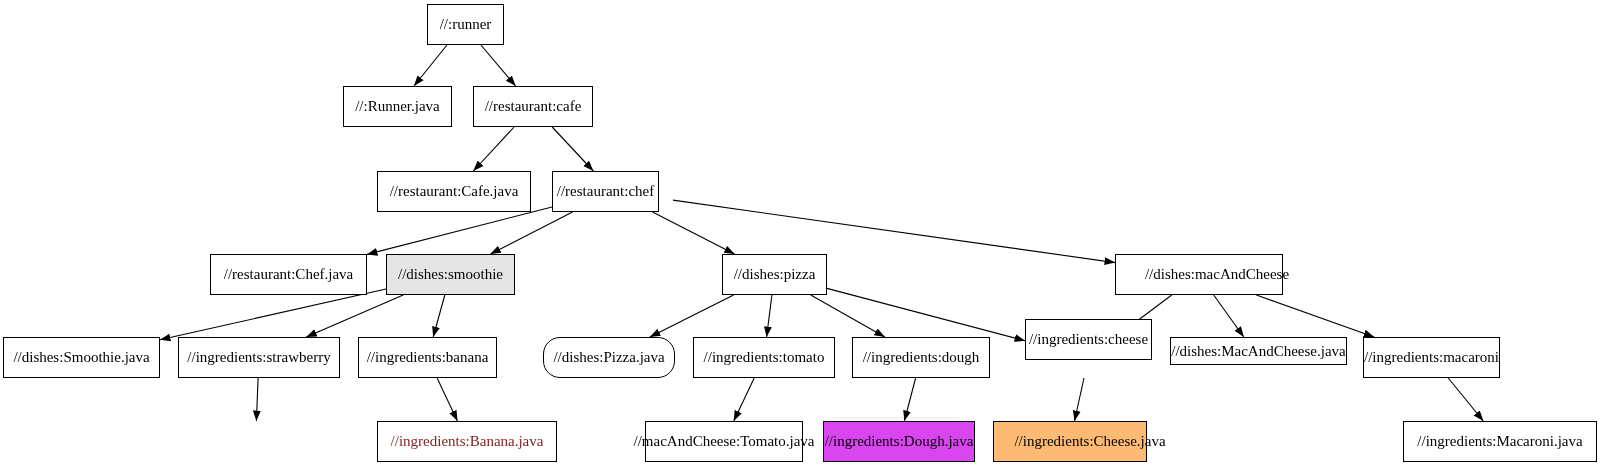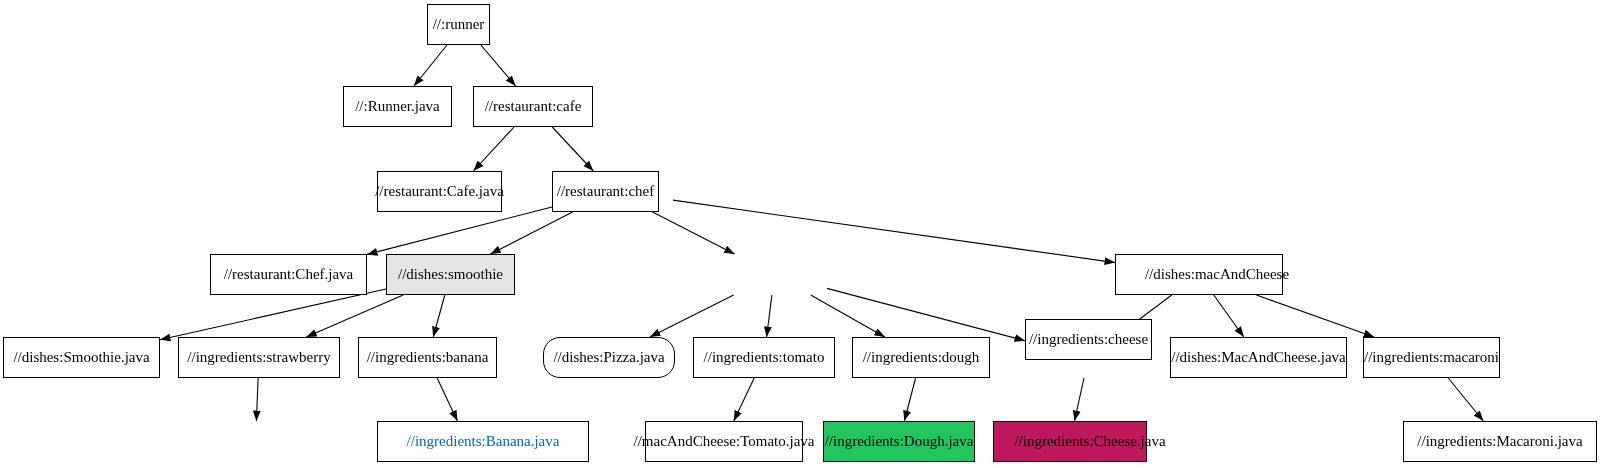--- a/index.html
+++ b/index.html
@@ -71,35 +71,36 @@
         <line x1="1256.4" y1="295.0" x2="1374.1" y2="337.0" stroke="#000000" marker-end="url(#arrowhead)"></line>
         <line x1="258.1" y1="378.0" x2="256.4" y2="421.0" stroke="#000000" marker-end="url(#arrowhead)"></line>
         <line x1="437.1" y1="378.0" x2="457.4" y2="421.0" stroke="#000000" marker-end="url(#arrowhead)"></line>
         <line x1="754.2" y1="378.0" x2="733.8" y2="421.0" stroke="#000000" marker-end="url(#arrowhead)"></line>
         <line x1="915.6" y1="378.0" x2="904.4" y2="421.0" stroke="#000000" marker-end="url(#arrowhead)"></line>
         <line x1="1084.0" y1="378.0" x2="1074.5" y2="421.0" stroke="#000000" marker-end="url(#arrowhead)"></line>
         <line x1="1448.2" y1="378.0" x2="1483.3" y2="421.0" stroke="#000000" marker-end="url(#arrowhead)"></line>
       </g>
   </svg>
 
-<div class="graph-node" style="left: 427px; top: 4px; width: 63px; height: 41px; background: rgb(255, 255, 255); border-color: rgb(0, 0, 0); color: rgb(0, 0, 0);">//:runner</div>
+<div class="graph-node" style="left: 427px; top: 4px; width: 77px; height: 41px; background: rgb(255, 255, 255); border-color: rgb(0, 0, 0); color: rgb(0, 0, 0);">//:runner</div>
     <div class="graph-node" style="left: 343px; top: 86px; width: 109px; height: 41px; background: rgb(255, 255, 255); border-color: rgb(0, 0, 0); color: rgb(0, 0, 0);">//:Runner.java</div>
     <div class="graph-node" style="left: 473px; top: 86px; width: 120px; height: 41px; background: rgb(255, 255, 255); border-color: rgb(0, 0, 0); color: rgb(0, 0, 0);">//restaurant:cafe</div>
-    <div class="graph-node" style="left: 377px; top: 171px; width: 125px; height: 41px; background: rgb(255, 255, 255); border-color: rgb(0, 0, 0); color: rgb(0, 0, 0);">//restaurant:Cafe.java</div>
+    <div class="graph-node" style="left: 377px; top: 171px; width: 154px; height: 41px; background: rgb(255, 255, 255); border-color: rgb(0, 0, 0); color: rgb(0, 0, 0);">//restaurant:Cafe.java</div>
     <div class="graph-node" style="left: 552px; top: 171px; width: 107px; height: 41px; background: rgb(255, 255, 255); border-color: rgb(0, 0, 0); color: rgb(0, 0, 0);">//restaurant:chef</div>
     <div class="graph-node" style="left: 210px; top: 254px; width: 157px; height: 41px; background: rgb(255, 255, 255); border-color: rgb(0, 0, 0); color: rgb(0, 0, 0);">//restaurant:Chef.java</div>
     <div class="graph-node" style="left: 386px; top: 254px; width: 129px; height: 41px; background: #e5e5e5; border-color: rgb(0, 0, 0); color: rgb(0, 0, 0);">//dishes:smoothie</div>
+    <div class="graph-node" style="left: 722px; top: 254px; width: 105px; height: 41px; background: rgb(255, 255, 255); border-color: rgb(0, 0, 0); color: rgb(0, 0, 0);">//dishes:pizza</div>
     <div class="graph-node" style="left: 1115px; top: 254px; width: 168px; height: 41px; background: rgb(255, 255, 255); border-color: rgb(0, 0, 0); color: rgb(0, 0, 0); padding-left: 36px;">//dishes:macAndCheese</div>
     <div class="graph-node" style="left: 3px; top: 337px; width: 157px; height: 41px; background: rgb(255, 255, 255); border-color: rgb(0, 0, 0); color: rgb(0, 0, 0);">//dishes:Smoothie.java</div>
     <div class="graph-node" style="left: 178px; top: 337px; width: 162px; height: 41px; background: rgb(255, 255, 255); border-color: rgb(0, 0, 0); color: rgb(0, 0, 0);">//ingredients:strawberry</div>
     <div class="graph-node" style="left: 358px; top: 337px; width: 139px; height: 41px; background: rgb(255, 255, 255); border-color: rgb(0, 0, 0); color: rgb(0, 0, 0); text-align: center;">//ingredients:banana</div>
     <div class="graph-node" style="left: 543px; top: 337px; width: 132px; height: 41px; background: rgb(255, 255, 255); border-color: rgb(0, 0, 0); color: rgb(0, 0, 0); border-radius: 17px;">//dishes:Pizza.java</div>
     <div class="graph-node" style="left: 693px; top: 337px; width: 142px; height: 41px; background: rgb(255, 255, 255); border-color: rgb(0, 0, 0); color: rgb(0, 0, 0);">//ingredients:tomato</div>
     <div class="graph-node" style="left: 852px; top: 337px; width: 138px; height: 41px; background: rgb(255, 255, 255); border-color: rgb(0, 0, 0); color: rgb(0, 0, 0);">//ingredients:dough</div>
     <div class="graph-node" style="left: 1025px; top: 319px; width: 127px; height: 41px; background: rgb(255, 255, 255); border-color: rgb(0, 0, 0); color: rgb(0, 0, 0);">//ingredients:cheese</div>
-    <div class="graph-node" style="left: 1170px; top: 337px; width: 177px; height: 41px; background: rgb(255, 255, 255); border-color: rgb(0, 0, 0); color: rgb(0, 0, 0);">//dishes:MacAndCheese.java</div>
+    <div class="graph-node" style="left: 1170px; top: 337px; width: 177px; height: 28px; background: rgb(255, 255, 255); border-color: rgb(0, 0, 0); color: rgb(0, 0, 0);">//dishes:MacAndCheese.java</div>
     <div class="graph-node" style="left: 1363px; top: 337px; width: 137px; height: 41px; background: rgb(255, 255, 255); border-color: rgb(0, 0, 0); color: rgb(0, 0, 0);">//ingredients:macaroni</div>
-    <div class="graph-node" style="left: 377px; top: 421px; width: 212px; height: 41px; background: rgb(255, 255, 255); border-color: rgb(0, 0, 0); color: #0369a1;">//ingredients:Banana.java</div>
+    <div class="graph-node" style="left: 377px; top: 421px; width: 180px; height: 41px; background: rgb(255, 255, 255); border-color: rgb(0, 0, 0); color: #7f1d1d;">//ingredients:Banana.java</div>
     <div class="graph-node" style="left: 645px; top: 421px; width: 158px; height: 41px; background: rgb(255, 255, 255); border-color: rgb(0, 0, 0); color: rgb(0, 0, 0);">//macAndCheese:Tomato.java</div>
-    <div class="graph-node" style="left: 823px; top: 421px; width: 152px; height: 41px; background: #22c55e; border-color: rgb(0, 0, 0); color: rgb(0, 0, 0);">//ingredients:Dough.java</div>
-    <div class="graph-node" style="left: 993px; top: 421px; width: 154px; height: 41px; background: #be185d; border-color: rgb(0, 0, 0); color: rgb(0, 0, 0); padding-left: 40px;">//ingredients:Cheese.java</div>
+    <div class="graph-node" style="left: 823px; top: 421px; width: 152px; height: 41px; background: #d946ef; border-color: rgb(0, 0, 0); color: rgb(0, 0, 0);">//ingredients:Dough.java</div>
+    <div class="graph-node" style="left: 993px; top: 421px; width: 154px; height: 41px; background: #fdba74; border-color: rgb(0, 0, 0); color: rgb(0, 0, 0); padding-left: 40px;">//ingredients:Cheese.java</div>
     <div class="graph-node" style="left: 1403px; top: 421px; width: 194px; height: 41px; background: rgb(255, 255, 255); border-color: rgb(0, 0, 0); color: rgb(0, 0, 0);">//ingredients:Macaroni.java</div>
   </div>
 
 </body></html>

